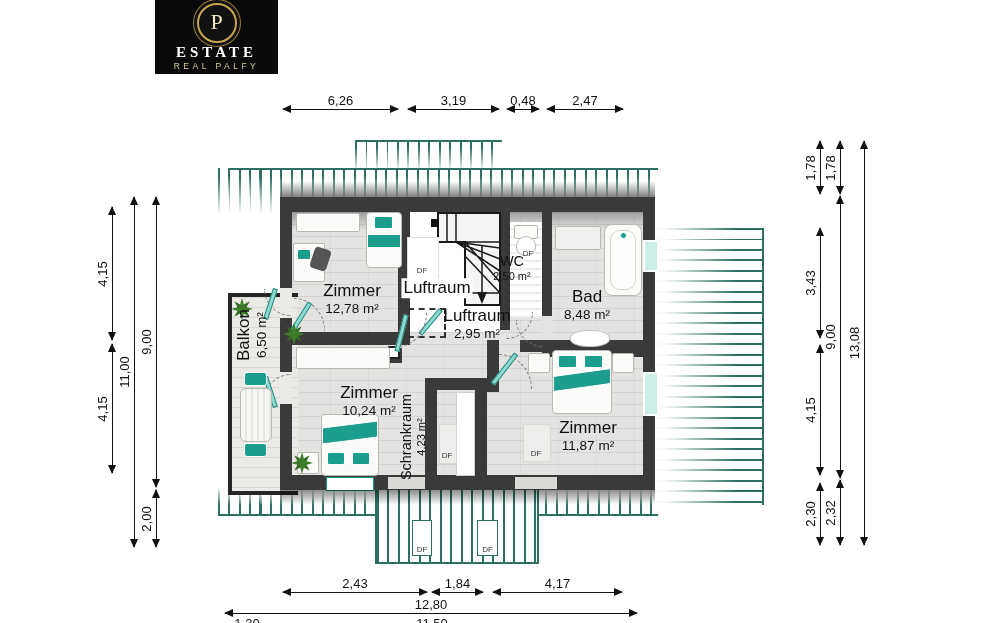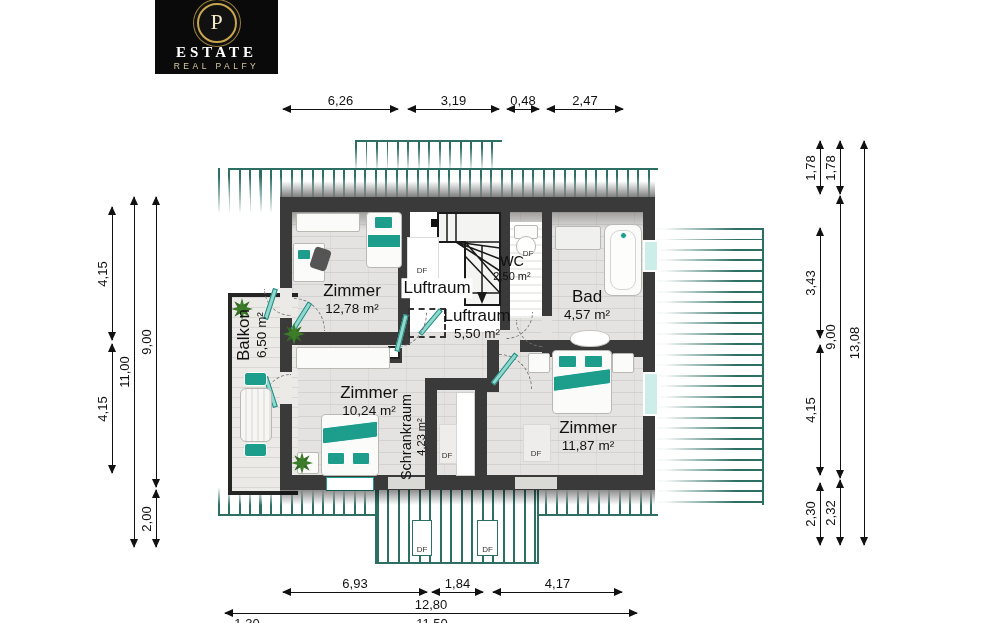--- a/index.html
+++ b/index.html
@@ -222,25 +222,25 @@
   </div>
   <div class="rlabel" style="left:437px;top:288px;background:#fff;padding:0 2px;">
     <div class="r1">Luftraum</div>
   </div>
   <div class="rlabel small" style="left:512px;top:268px;">
     <div class="r1">WC</div>
     <div class="r2">2,50 m²</div>
   </div>
   <div class="rlabel" style="left:587px;top:305px;">
     <div class="r1">Bad</div>
-    <div class="r2">4,57 m²</div>
+    <div class="r2">8,48 m²</div>
   </div>
   <div class="rlabel" style="left:477px;top:324px;">
     <div class="r1">Luftraum</div>
-    <div class="r2">5,50 m²</div>
+    <div class="r2">2,95 m²</div>
   </div>
   <div class="rlabel rot" style="left:252px;top:335px;">
     <div class="r1">Balkon</div>
     <div class="r2">6,50 m²</div>
   </div>
   <div class="rlabel" style="left:369px;top:401px;">
     <div class="r1">Zimmer</div>
     <div class="r2">10,24 m²</div>
   </div>
   <div class="rlabel rot small" style="left:413px;top:437px;">
@@ -300,21 +300,21 @@
       <span class="lab">9,00</span>
     </div>
   <div class="vdim" style="left:840px;top:480px;height:65px;">
       <span class="lab">2,32</span>
     </div>
   <div class="vdim" style="left:864px;top:141px;height:404px;">
       <span class="lab">13,08</span>
     </div>
 
   <div class="hdim" style="left:283px;top:592px;width:144px;">
-      <span class="lab">6,93</span>
+      <span class="lab">2,43</span>
     </div>
   <div class="hdim" style="left:432px;top:592px;width:51px;">
       <span class="lab">1,84</span>
     </div>
   <div class="hdim" style="left:493px;top:592px;width:129px;">
       <span class="lab">4,17</span>
     </div>
   <div class="hdim" style="left:225px;top:613px;width:412px;">
       <span class="lab">12,80</span>
     </div>

